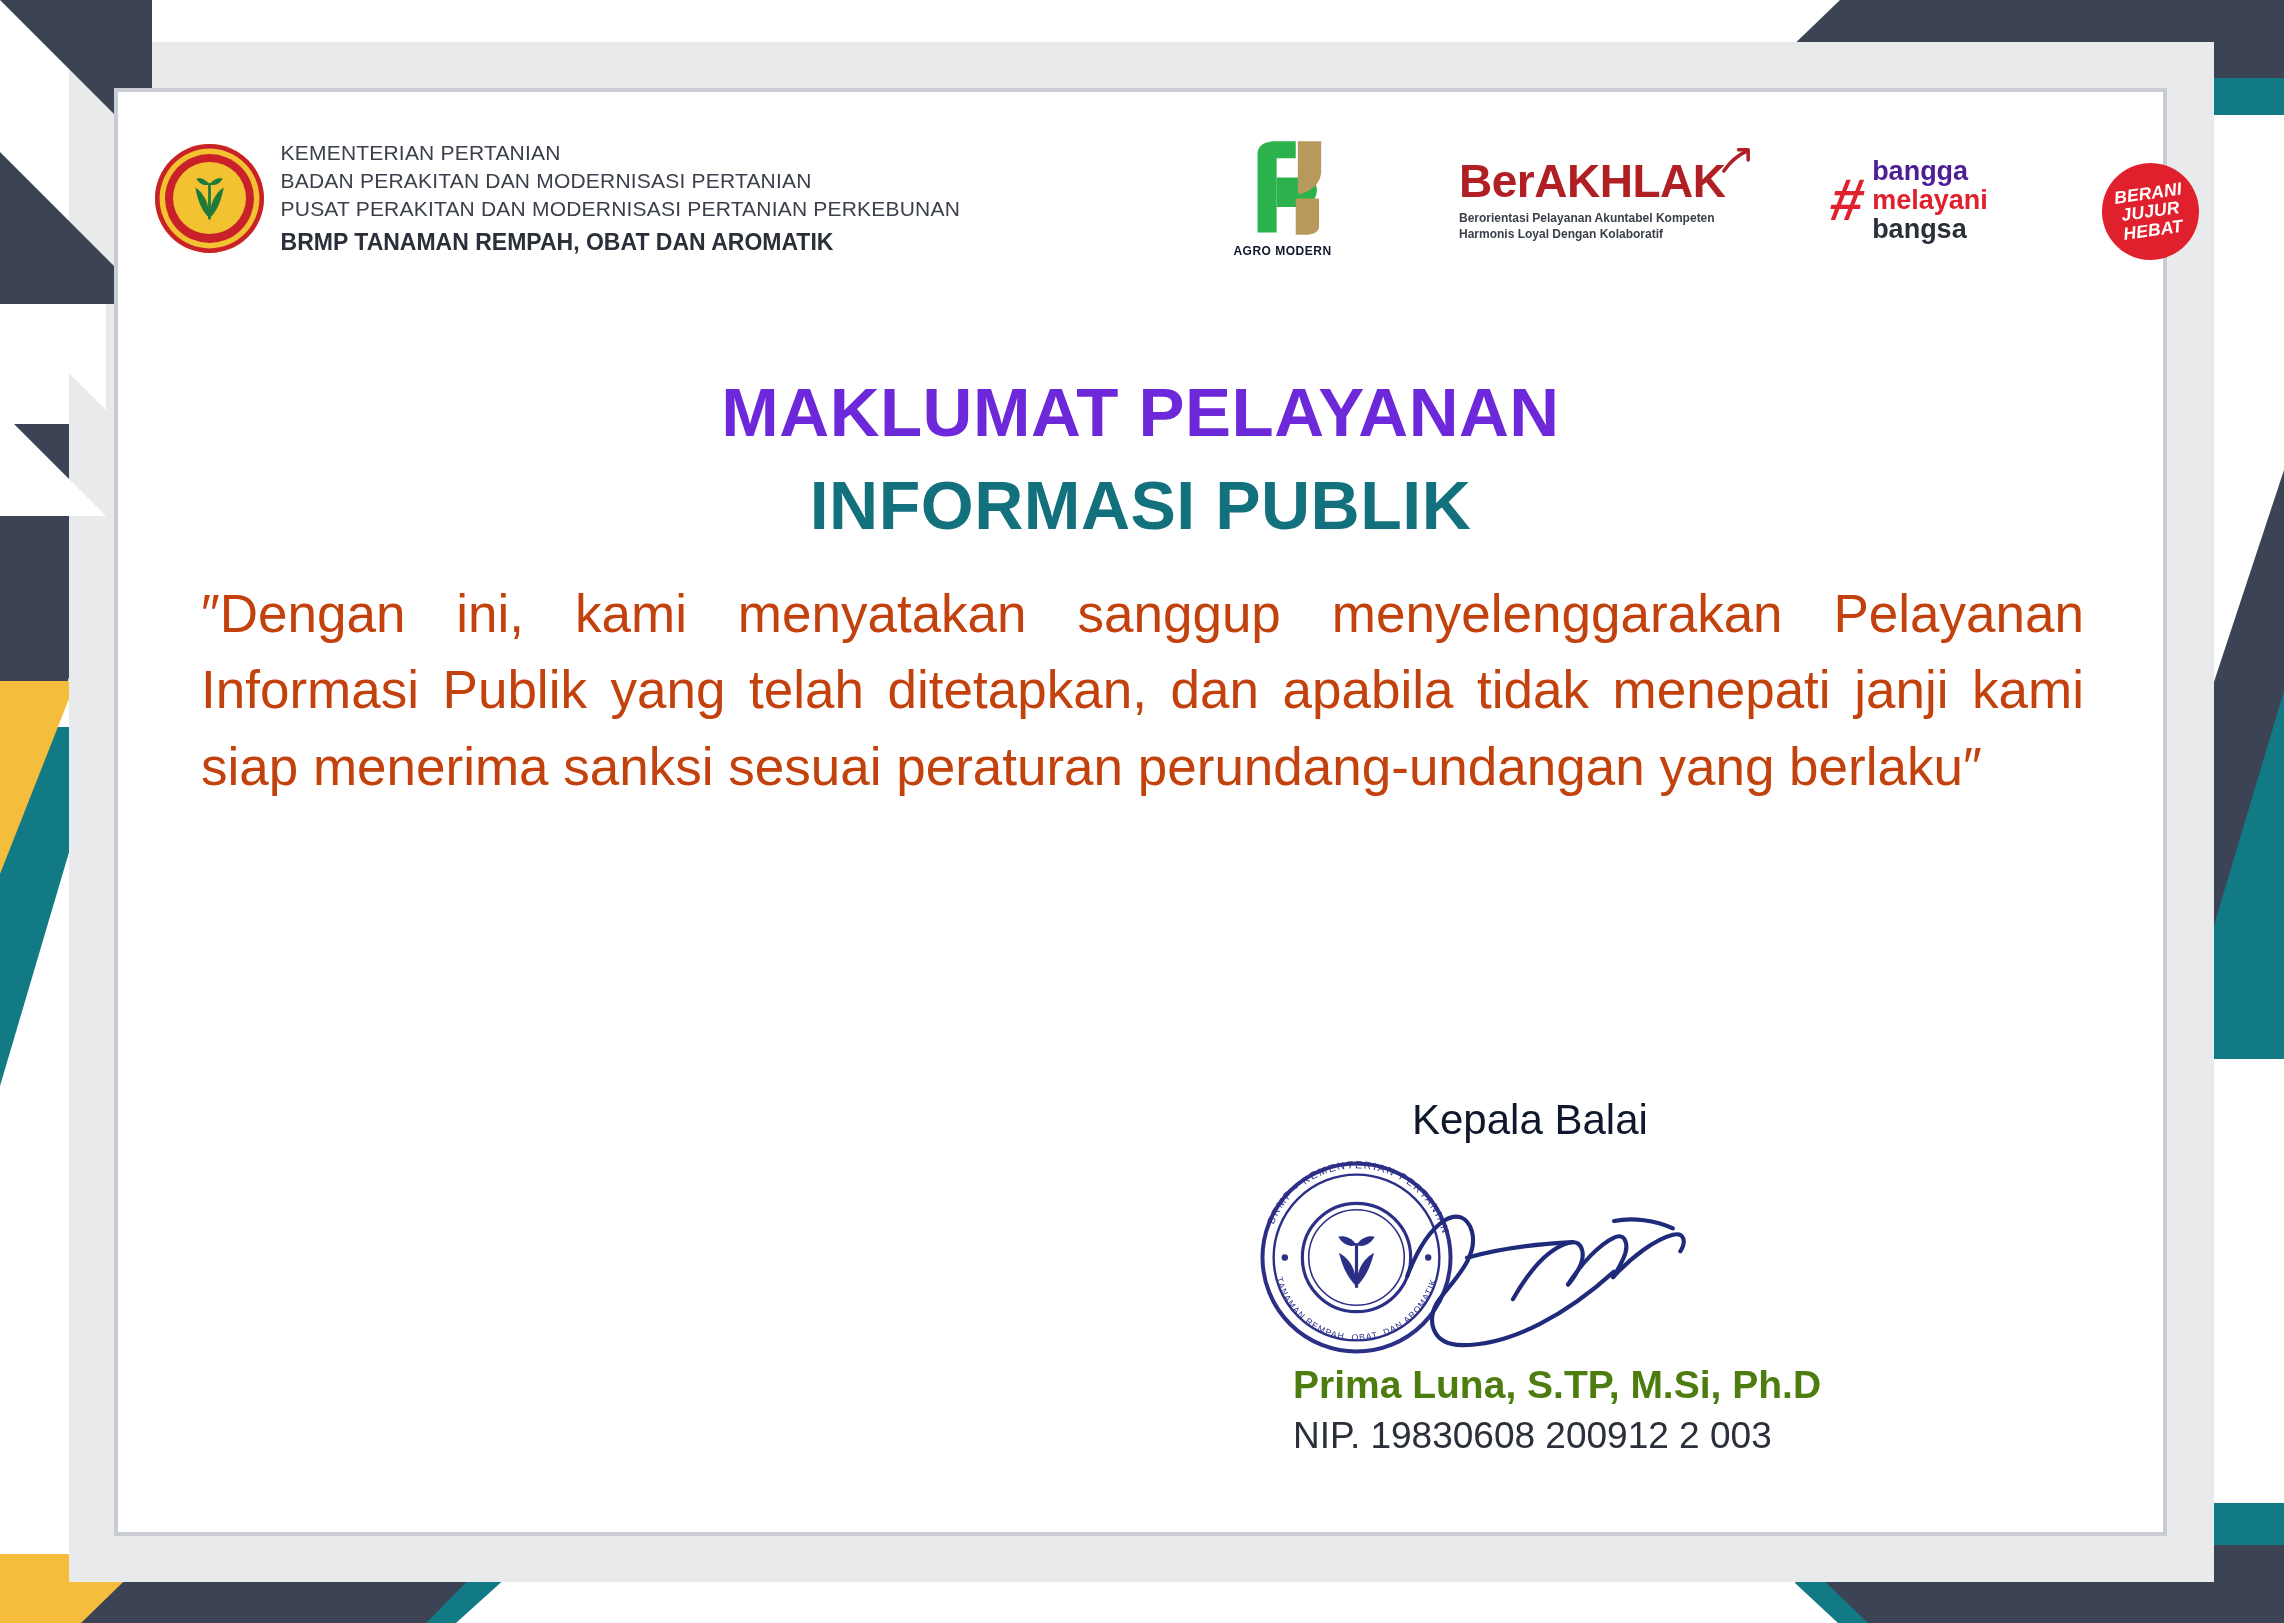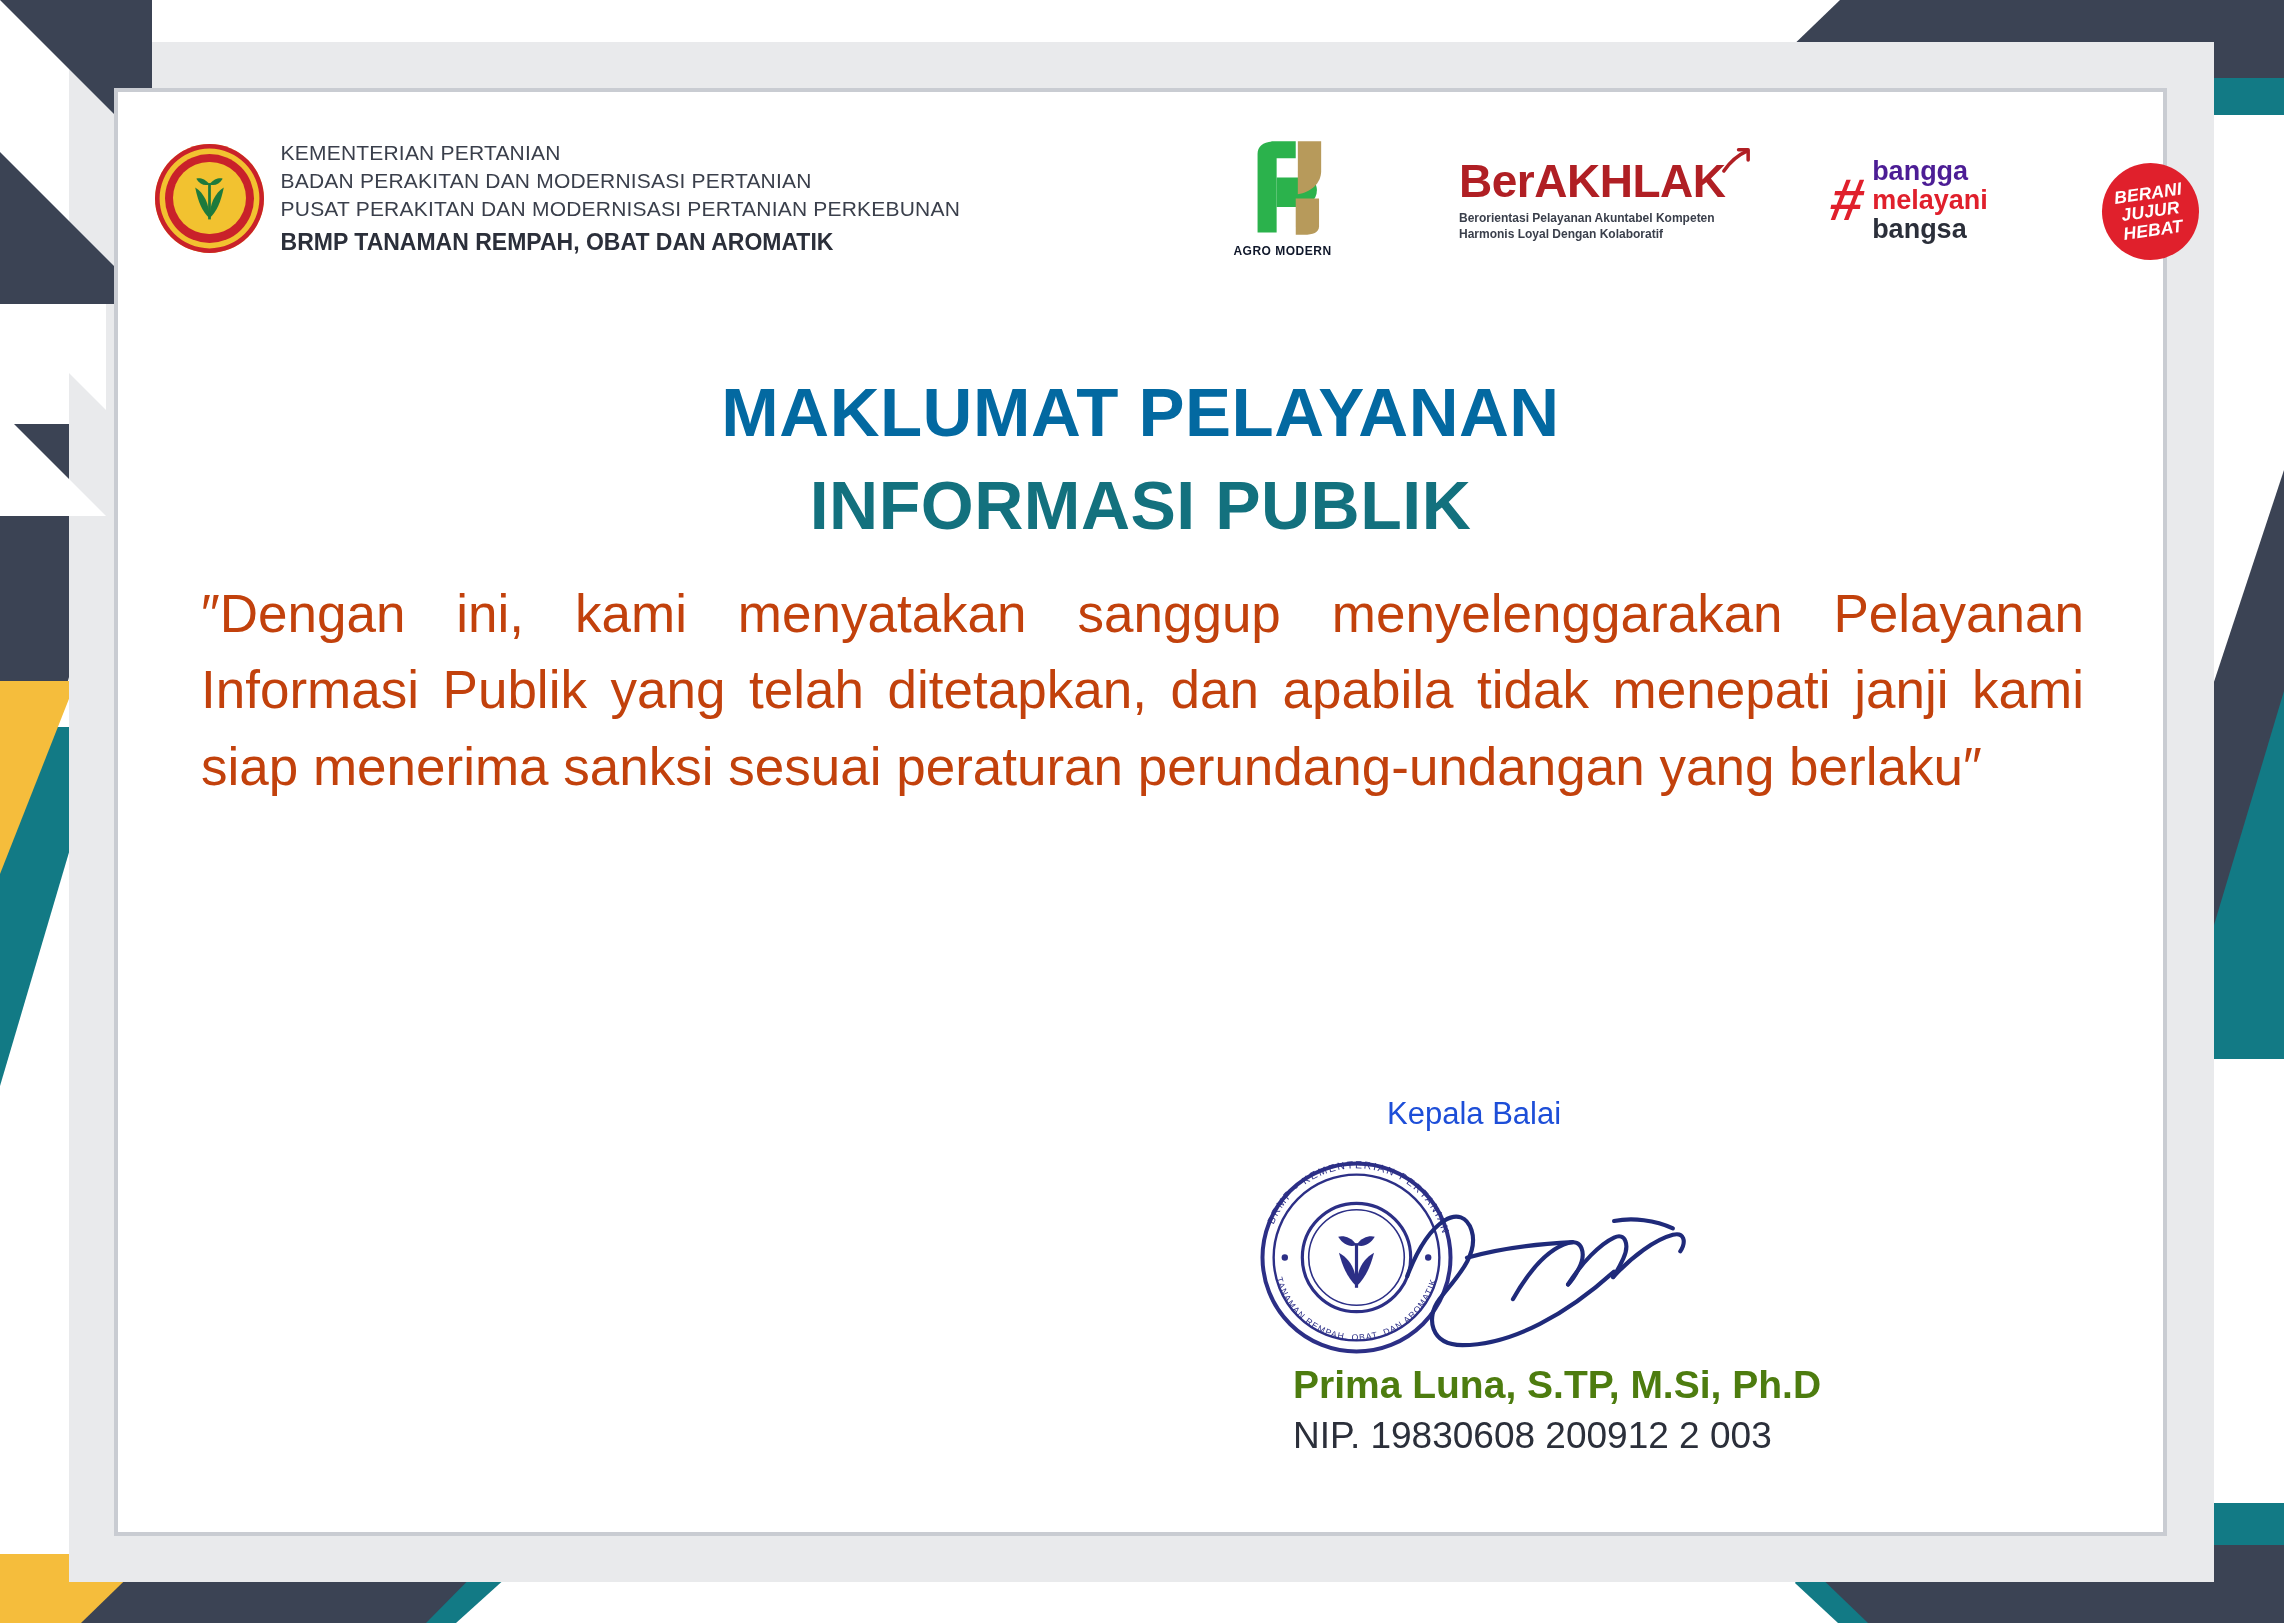--- a/index.html
+++ b/index.html
@@ -317,21 +317,21 @@
     letter-spacing: 0.2px;
   }
 
   
   .title-1 {
     position: absolute;
     top: 285px; left: 0; width: 2053px;
     text-align: center;
     font-size: 69px;
     font-weight: bold;
-    color: #0369a1;
+    color: #6d28d9;
     letter-spacing: 0.5px;
   }
   .title-2 {
     position: absolute;
     top: 378px; left: 0; width: 2053px;
     text-align: center;
     font-size: 68px;
     font-weight: bold;
     color: #13717e;
     letter-spacing: 0.5px;
@@ -350,23 +350,23 @@
   }
 
   
   .sign-block {
     position: absolute;
     top: 1008px; left: 1179px;
     width: 755px;
     text-align: left;
   }
   .sign-title {
-    font-size: 31px;
-    color: #1d4ed8;
-    margin-left: 94px;
+    font-size: 42px;
+    color: #0f172a;
+    margin-left: 119px;
   }
   .sign-name {
     position: absolute;
     top: 267px; left: 0;
     font-size: 39px;
     font-weight: bold;
     color: #4d7c0f;
     white-space: nowrap;
   }
   .sign-nip {

